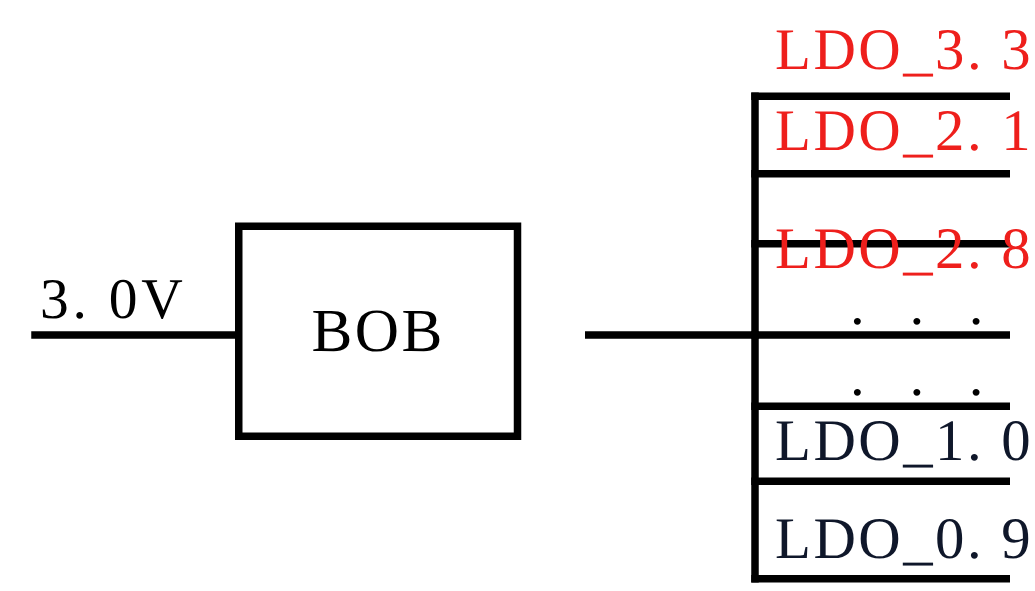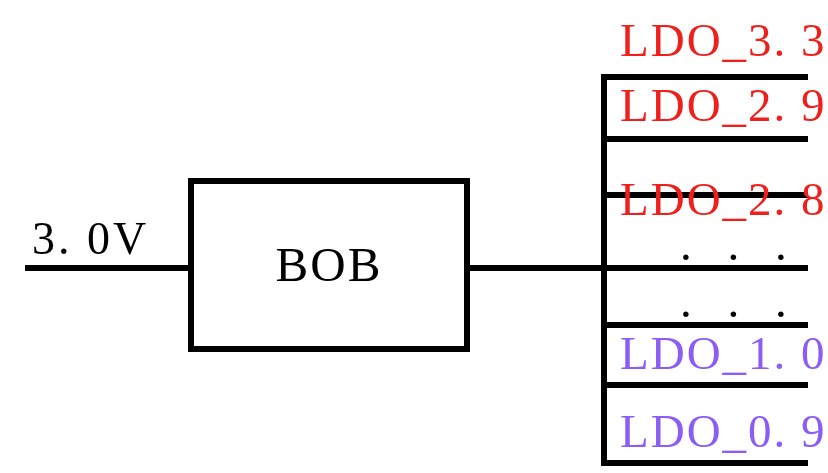--- a/index.html
+++ b/index.html
@@ -27,21 +27,21 @@
   .vline {
     position: absolute;
     background: #000000;
     width: 6px;
   }
   
   #bob-block {
     position: absolute;
     left: 188px;
     top: 178px;
-    width: 282px;
+    width: 229px;
     height: 174px;
     border: 6px solid #000000;
     box-sizing: border-box;
     background: #ffffff;
     display: flex;
     flex-direction: column;
     align-items: center;
     justify-content: center;
   }
   #bob-block .blk-title {
@@ -73,21 +73,21 @@
   
   .rail-label {
     position: absolute;
     left: 620px;
     font-size: 47px;
     line-height: 52px;
     letter-spacing: 2px;
     white-space: nowrap;
   }
   .rail-label.red   { color: #ee1f1c; }
-  .rail-label.green { color: #8b5cf6; }
+  .rail-label.green { color: #0f172a; }
   .rail-ellipsis {
     position: absolute;
     left: 680px;
     font-size: 47px;
     line-height: 52px;
     letter-spacing: 12px;
     color: #000000;
     white-space: nowrap;
   }
 </style>
@@ -111,21 +111,21 @@
   <div class="hline" style="left:601px; top:74px;  width:207px;"></div>
   <div class="hline" style="left:601px; top:136px; width:207px;"></div>
   <div class="hline" style="left:601px; top:192px; width:207px;"></div>
   <div class="hline" style="left:601px; top:265px; width:207px;"></div>
   <div class="hline" style="left:601px; top:322px; width:207px;"></div>
   <div class="hline" style="left:601px; top:382px; width:207px;"></div>
   <div class="hline" style="left:601px; top:460px; width:207px;"></div>
 
   <div class="rail-label red" style="top:14px;">LDO_3. 3</div>
 
-  <div class="rail-label red" style="top:79px;">LDO_2. 9</div>
+  <div class="rail-label red" style="top:79px;">LDO_2. 1</div>
 
   <div class="rail-label red" style="top:141px;margin-top:32px;">LDO_2. 8</div>
 
   <div class="rail-ellipsis" style="top:218px;">. . .</div>
 
   <div class="rail-ellipsis" style="top:275px;">. . .</div>
 
   <div class="rail-label green" style="top:327px;">LDO_1. 0</div>
 
   <div class="rail-label green" style="top:405px;">LDO_0. 9</div>

